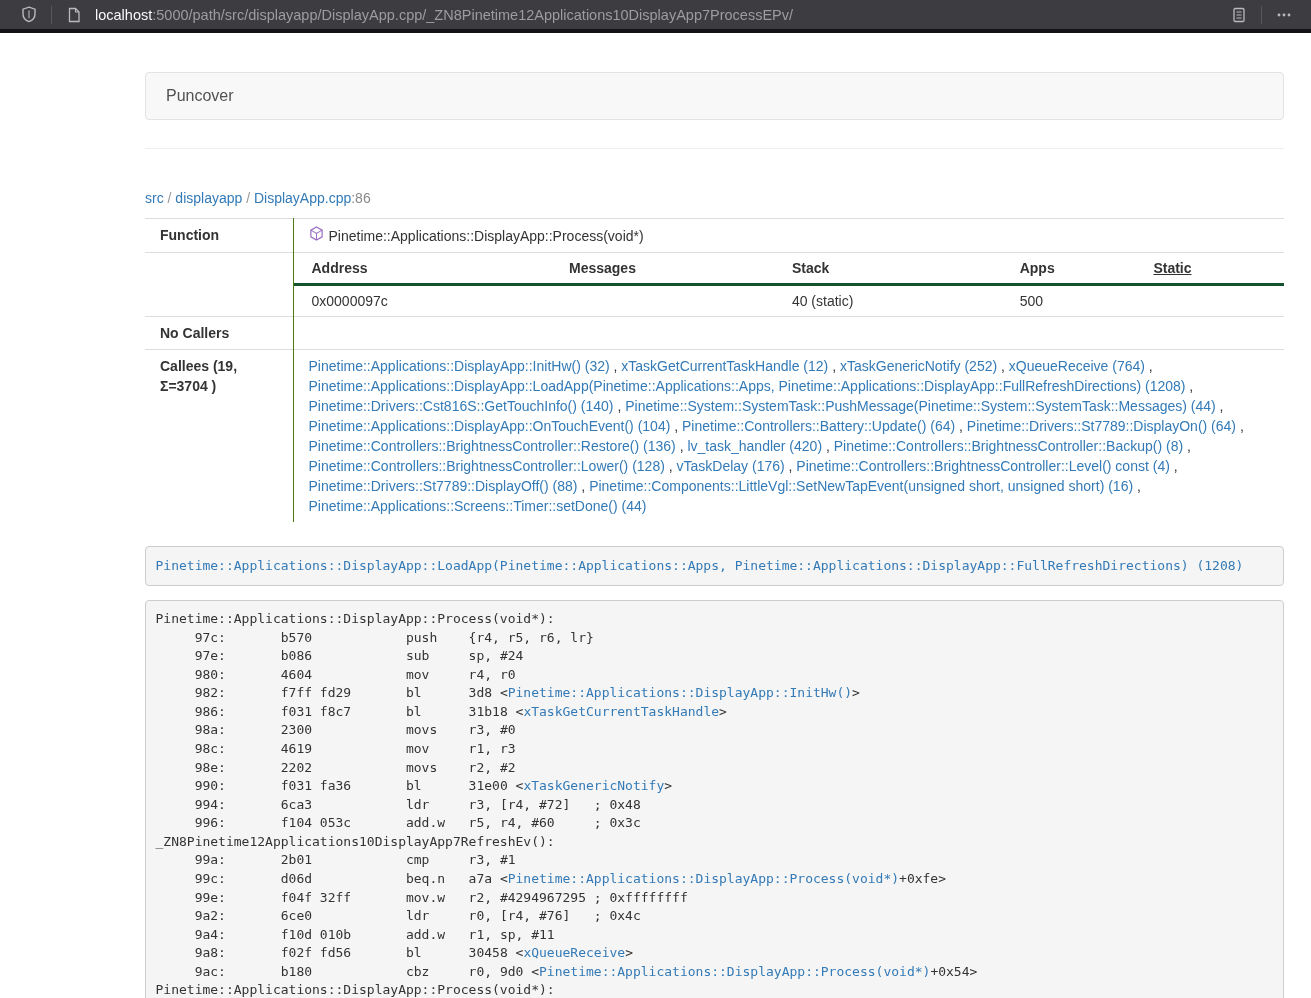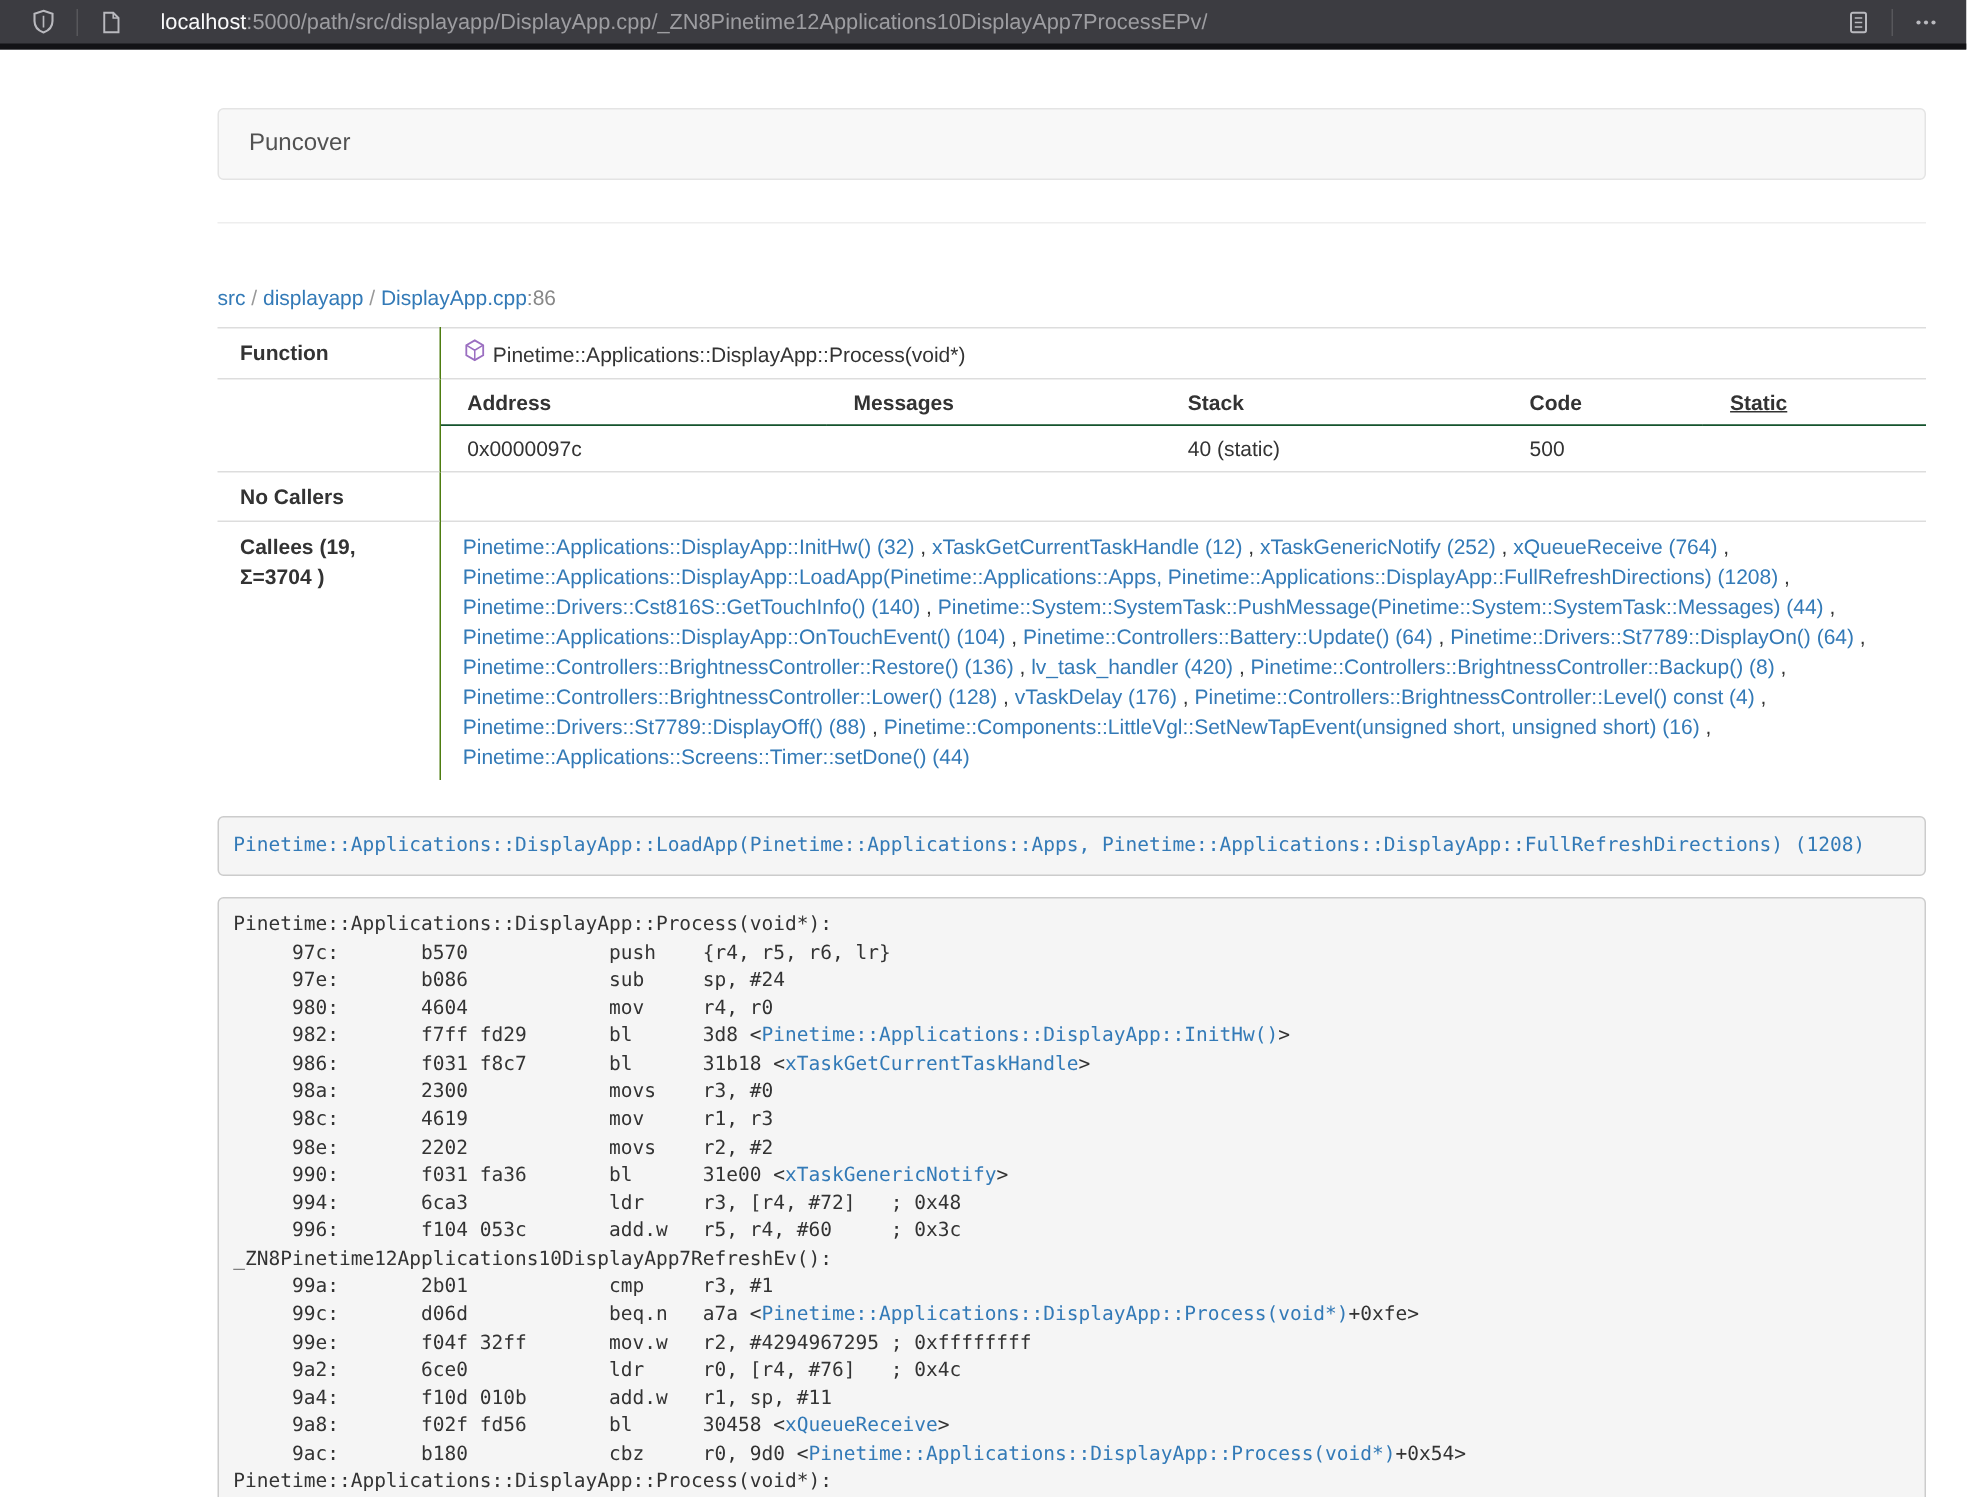--- a/index.html
+++ b/index.html
@@ -18,21 +18,21 @@
     height: 33px;
     background: #3c3c41;
     border-bottom: 4px solid #131316;
     display: flex;
     align-items: center;
     padding: 0 14px 0 16px;
     color: #b9b9be;
   }
   .topbar .icon-btn { display: flex; align-items: center; justify-content: center; width: 26px; height: 26px; flex: 0 0 auto; }
   .tb-sep { width: 1px; height: 18px; background: #57575b; margin: 0 9px; flex: 0 0 auto; }
-  .urlbar { flex: 1; display: flex; align-items: center; min-width: 0; gap: 12px; }
+  .urlbar { flex: 1; display: flex; align-items: center; min-width: 0; }
   .url-text { font-size: 14.5px; white-space: nowrap; overflow: hidden; margin-left: 8px; }
   .url-host { color: #f9f9fa; }
   .url-rest { color: #9d9da1; }
 
   
   .page { width: 1139px; margin: 0 0 0 145px; }
 
   .panel {
     margin-top: 39px;
     background: #f8f8f8;
@@ -61,21 +61,21 @@
     line-height: 20px;
   }
   table.fn-table > tbody > tr > td { padding: 6px 8px 6px 15px; vertical-align: top; line-height: 20px; }
   table.fn-table > tbody > tr > td.no-pad { padding: 0; }
 
   .fn-name-wrap { display: flex; align-items: center; gap: 5px; }
   .pkg-icon { color: #9b6fc1; flex: 0 0 auto; margin-top: 1px; }
 
   table.inner { width: 100%; border-collapse: collapse; }
   table.inner th, table.inner td { text-align: left; font-size: 14px; padding: 5px 8px 5px 18px; line-height: 20px; }
-  table.inner thead th { font-weight: bold; border-bottom: 1px solid #14532d; }
+  table.inner thead th { font-weight: bold; border-bottom: 3px solid #14532d; }
   table.inner .col-address { width: 26%; }
   table.inner .col-remarks { width: 22.5%; }
   table.inner .col-stack   { width: 23%; }
   table.inner .col-code    { width: 13.5%; }
   table.inner .col-static  { width: 15%; text-decoration: underline; }
 
   .callees { line-height: 20px; }
 
   
   pre {
@@ -159,21 +159,21 @@
       </tr>
       <tr>
         <th></th>
         <td class="no-pad">
           <table class="inner">
             <thead>
               <tr>
                 <th class="col-address">Address</th>
                 <th class="col-remarks">Messages</th>
                 <th class="col-stack">Stack</th>
-                <th class="col-code">Code</th>
+                <th class="col-code">Apps</th>
                 <th class="col-static">Static</th>
               </tr>
             </thead>
             <tbody>
               <tr>
                 <td>0x0000097c</td>
                 <td></td>
                 <td>40 (static)</td>
                 <td>500</td>
                 <td></td>

